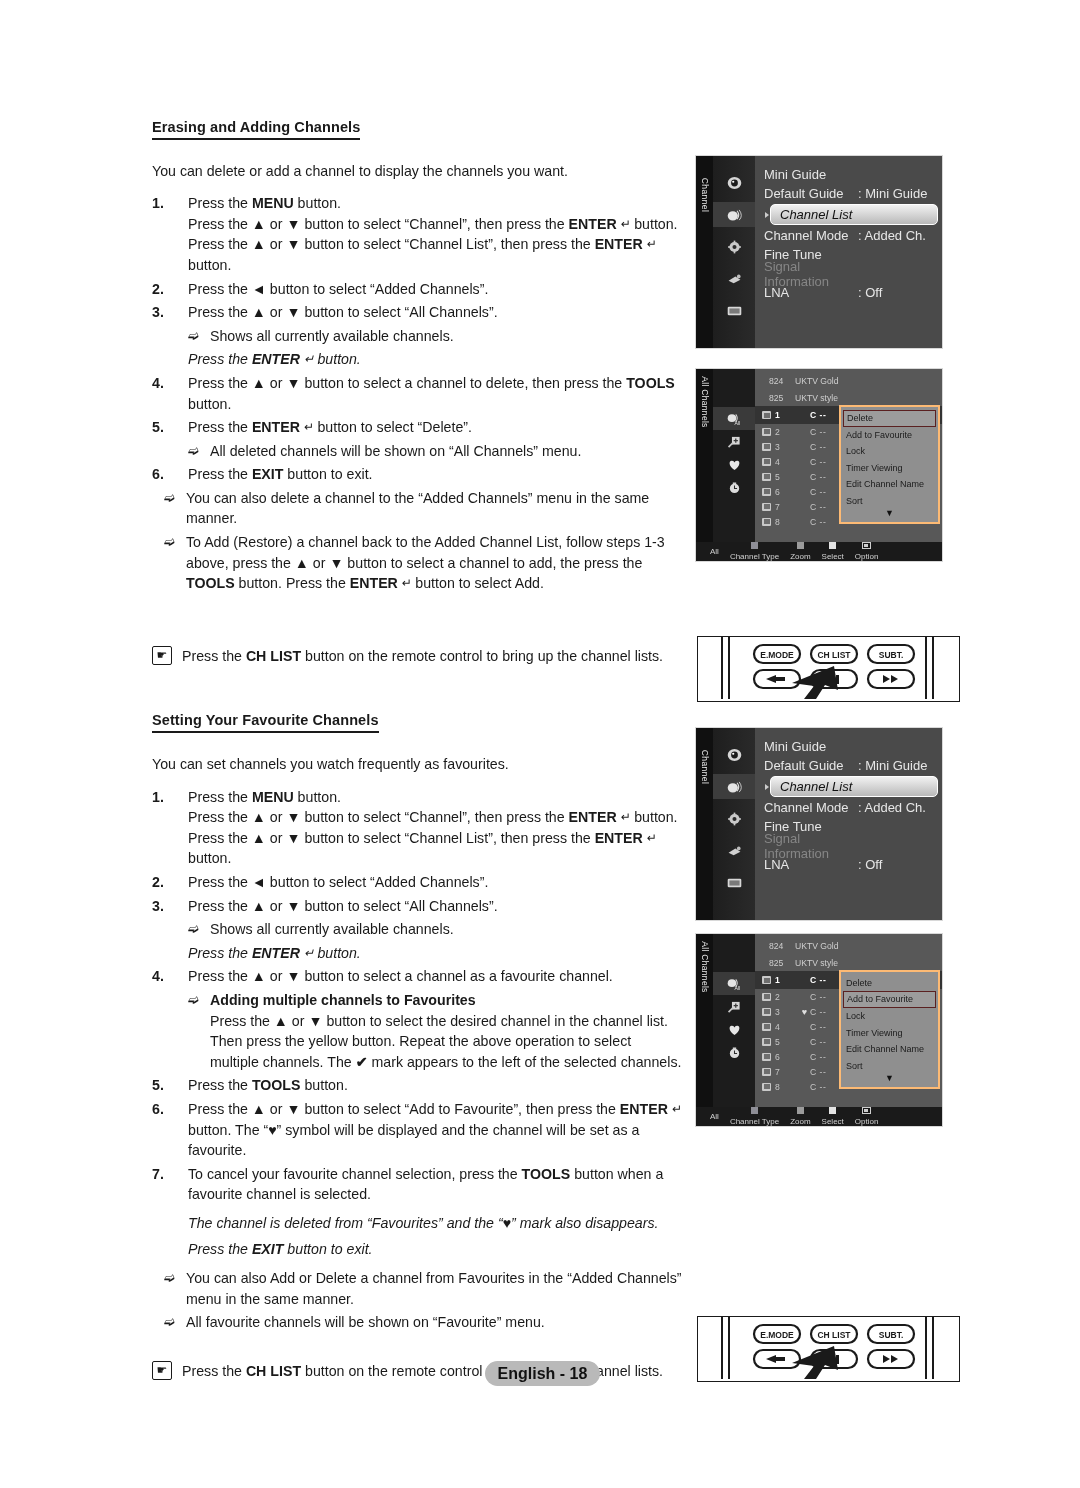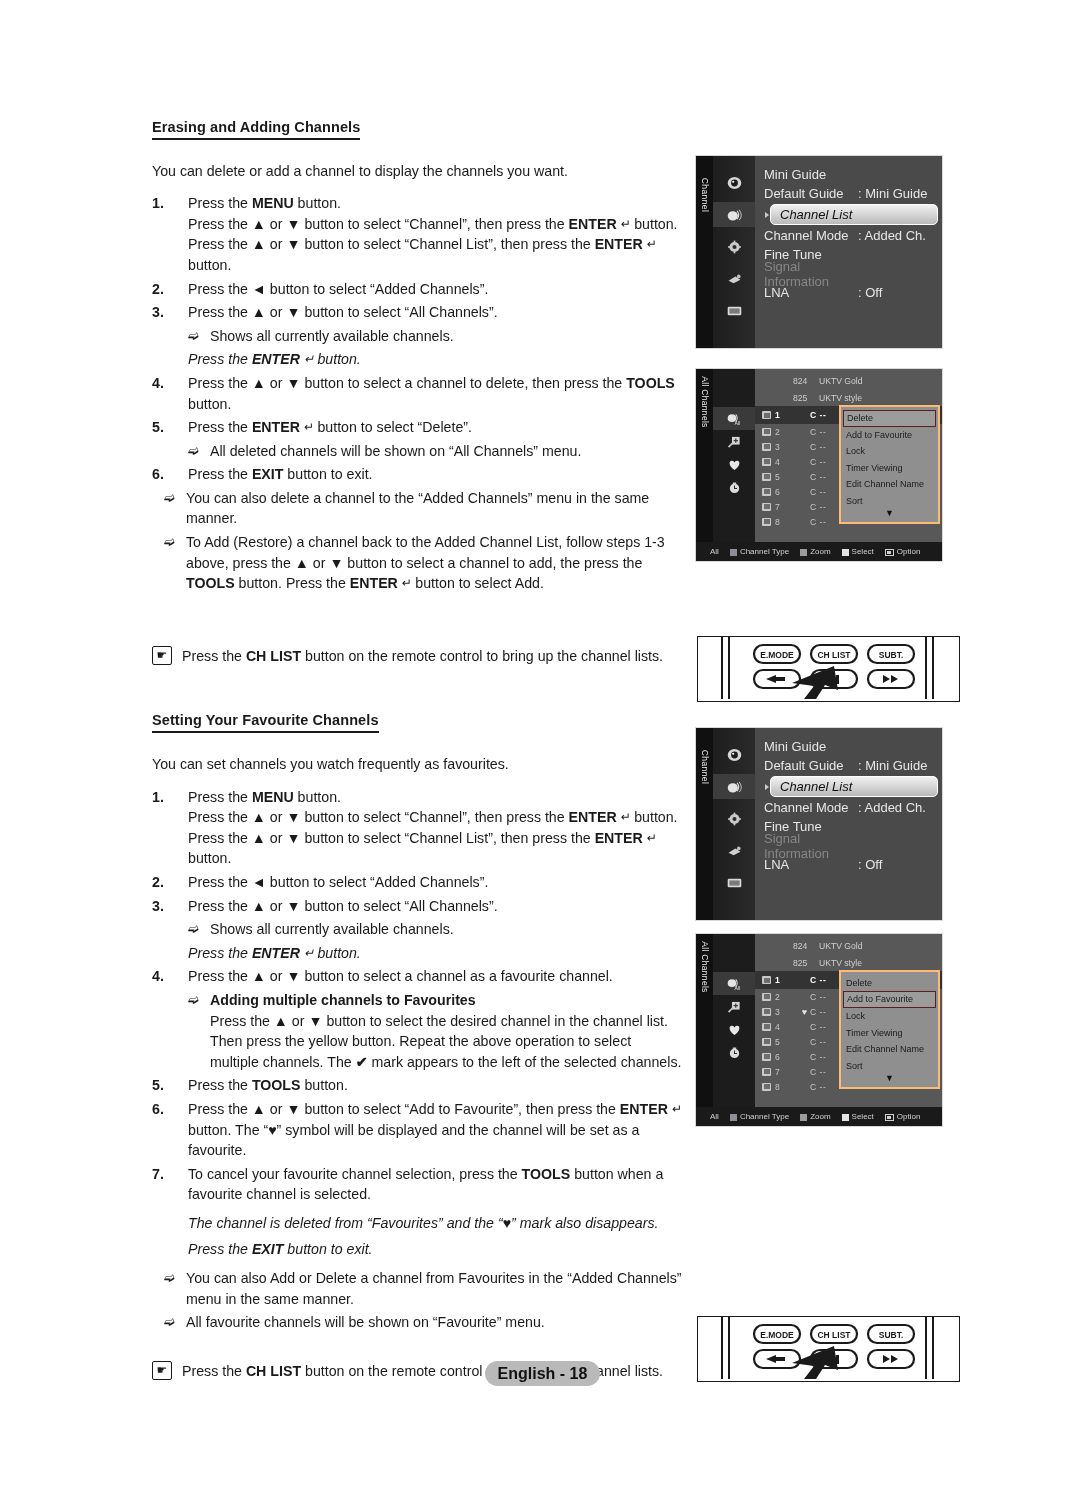--- a/index.html
+++ b/index.html
@@ -180,21 +180,21 @@
     position: relative;
     padding-top: 3px;
   }
   .crow {
     display: flex; align-items: center;
     height: 15px;
     padding-left: 7px;
     font-size: 8.6px;
     color: #c7c7c7;
   }
-  .crow.head { color: #cfcfcf; height: 17px; margin-left: 24px; }
+  .crow.head { color: #cfcfcf; height: 17px; }
   .crow.cur {
     background: #333333;
     color: #ffffff;
     height: 18px;
     font-weight: bold;
   }
   .cnum-box {
     width: 9px; height: 8px;
     background: #c9c9c9;
     margin-right: 4px;
@@ -244,21 +244,21 @@
     height: 11px; line-height: 9px;
   }
   .clist-footer {
     height: 19px;
     background: #1a1a1a;
     display: flex; align-items: center;
     padding-left: 14px;
     font-size: 8px; color: #d2d2d2;
     gap: 11px;
   }
-  .fkey { display: flex; align-items: flex-end; gap: 3px; }
+  .fkey { display: flex; align-items: center; gap: 3px; flex-direction: column; }
   .sq { width: 7px; height: 7px; display: inline-block; }
   .opt-ic {
     width: 9px; height: 7px;
     border: 1px solid #cfcfcf;
     display: inline-block;
     position: relative;
   }
   .opt-ic::after{
     content:""; position:absolute; left:1px; top:1px;
     width:4px; height:3px; background:#cfcfcf;

